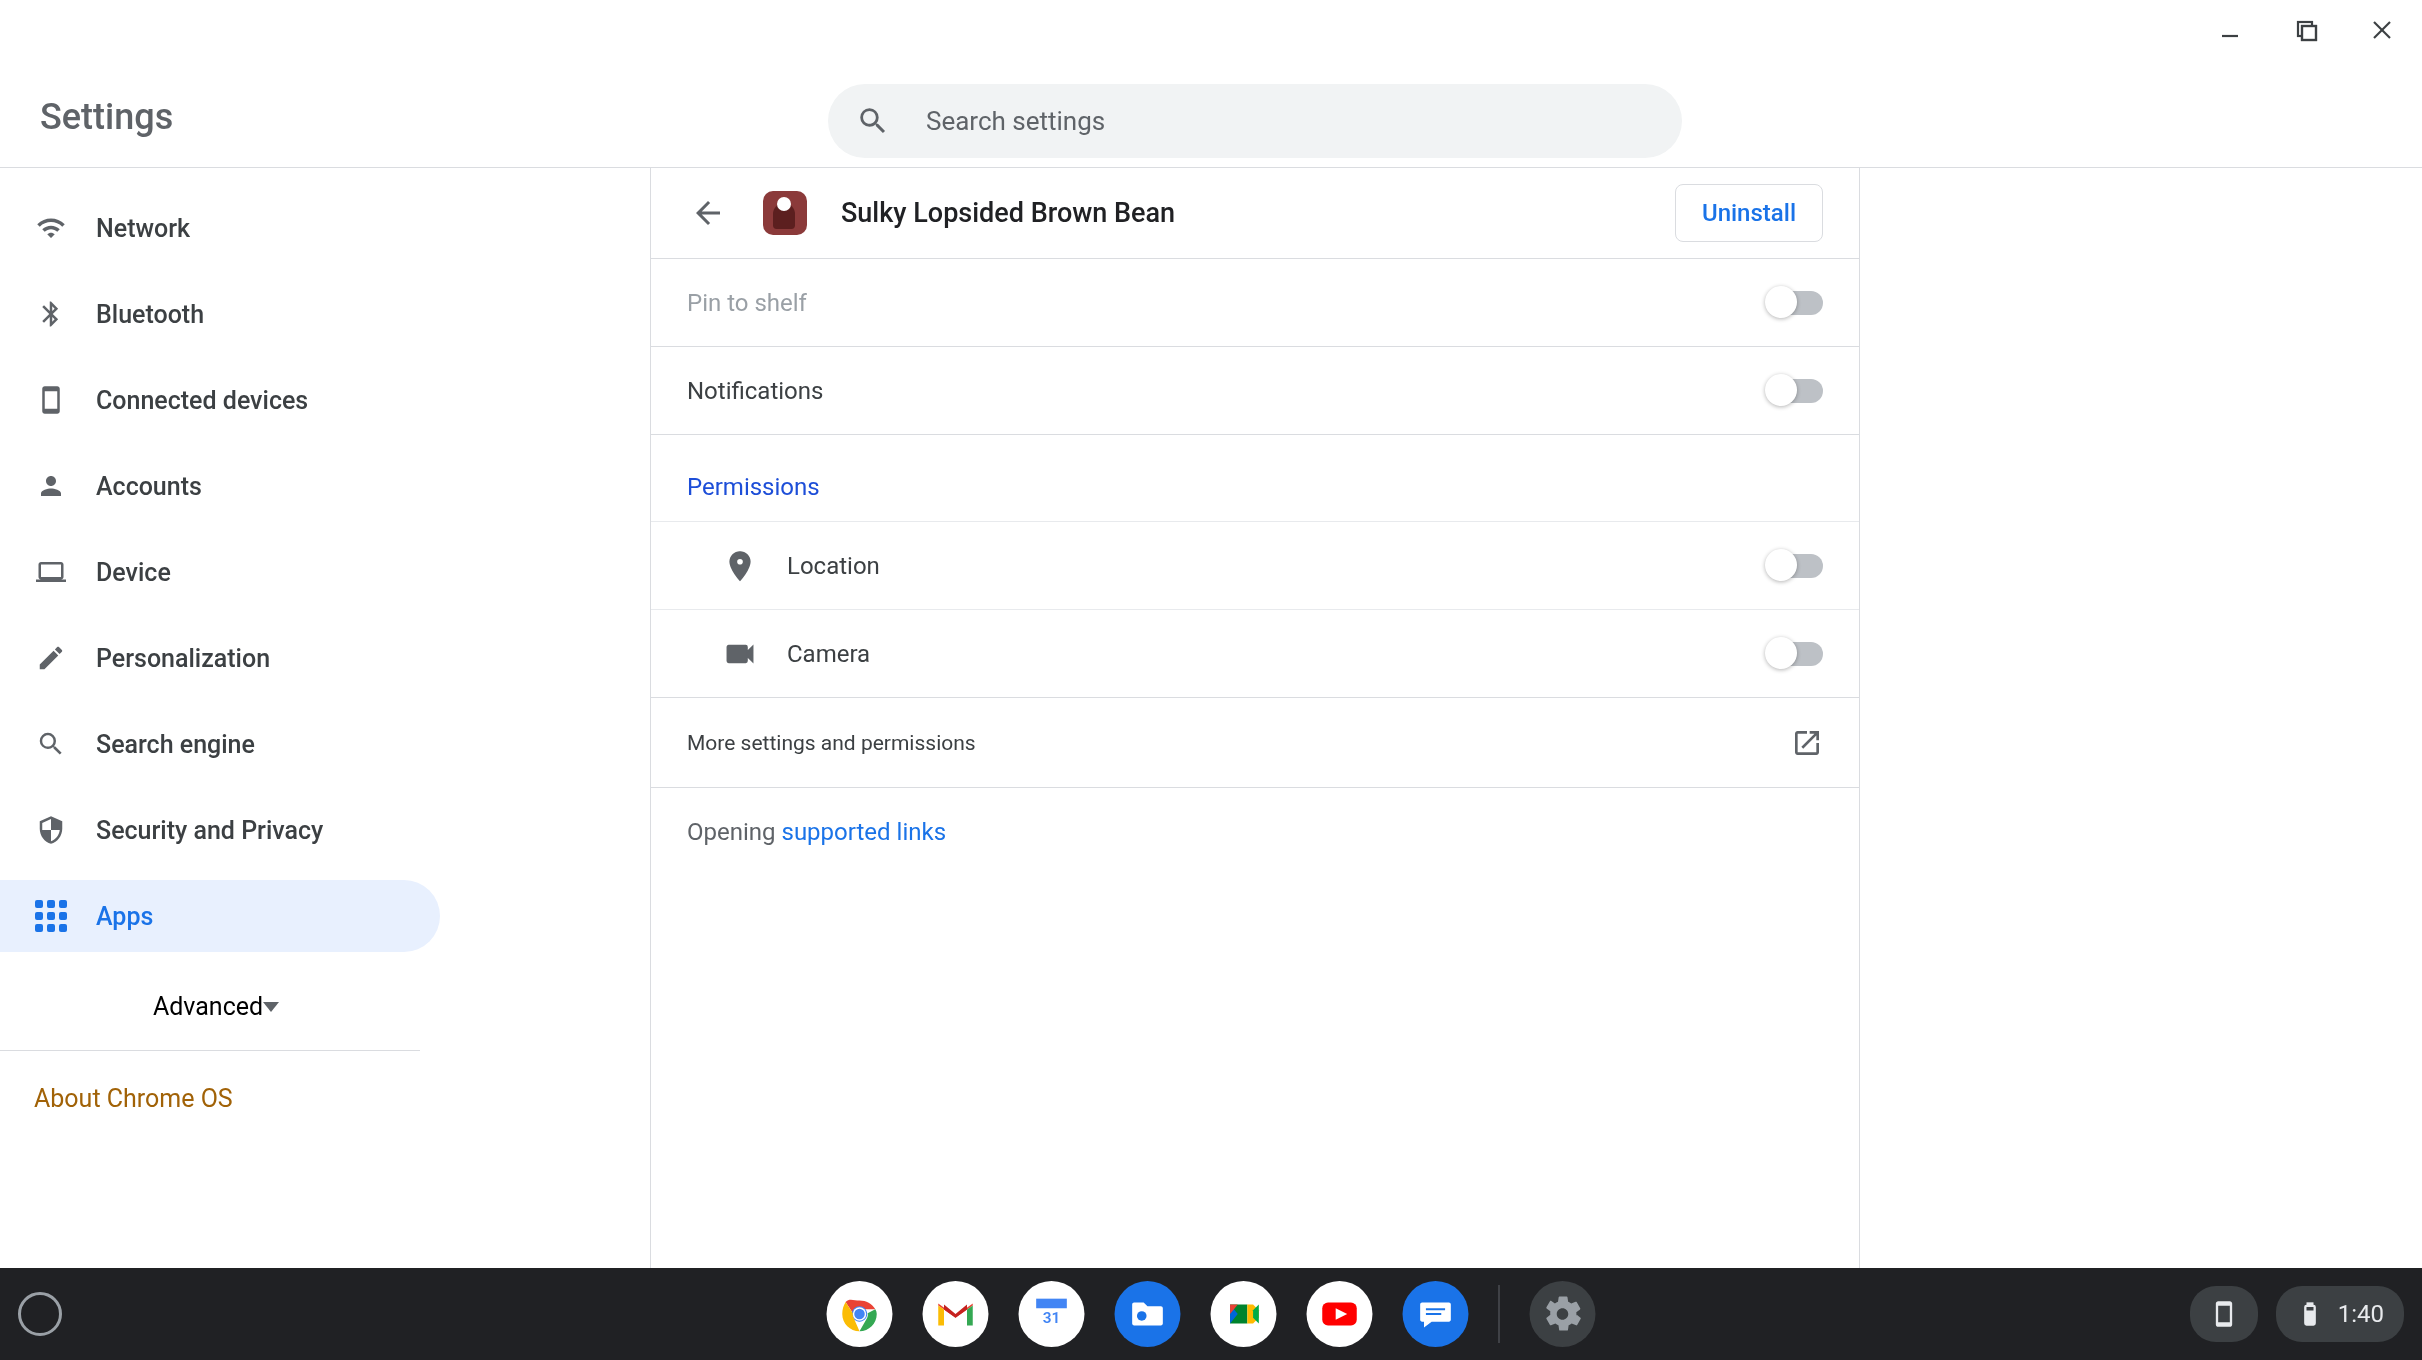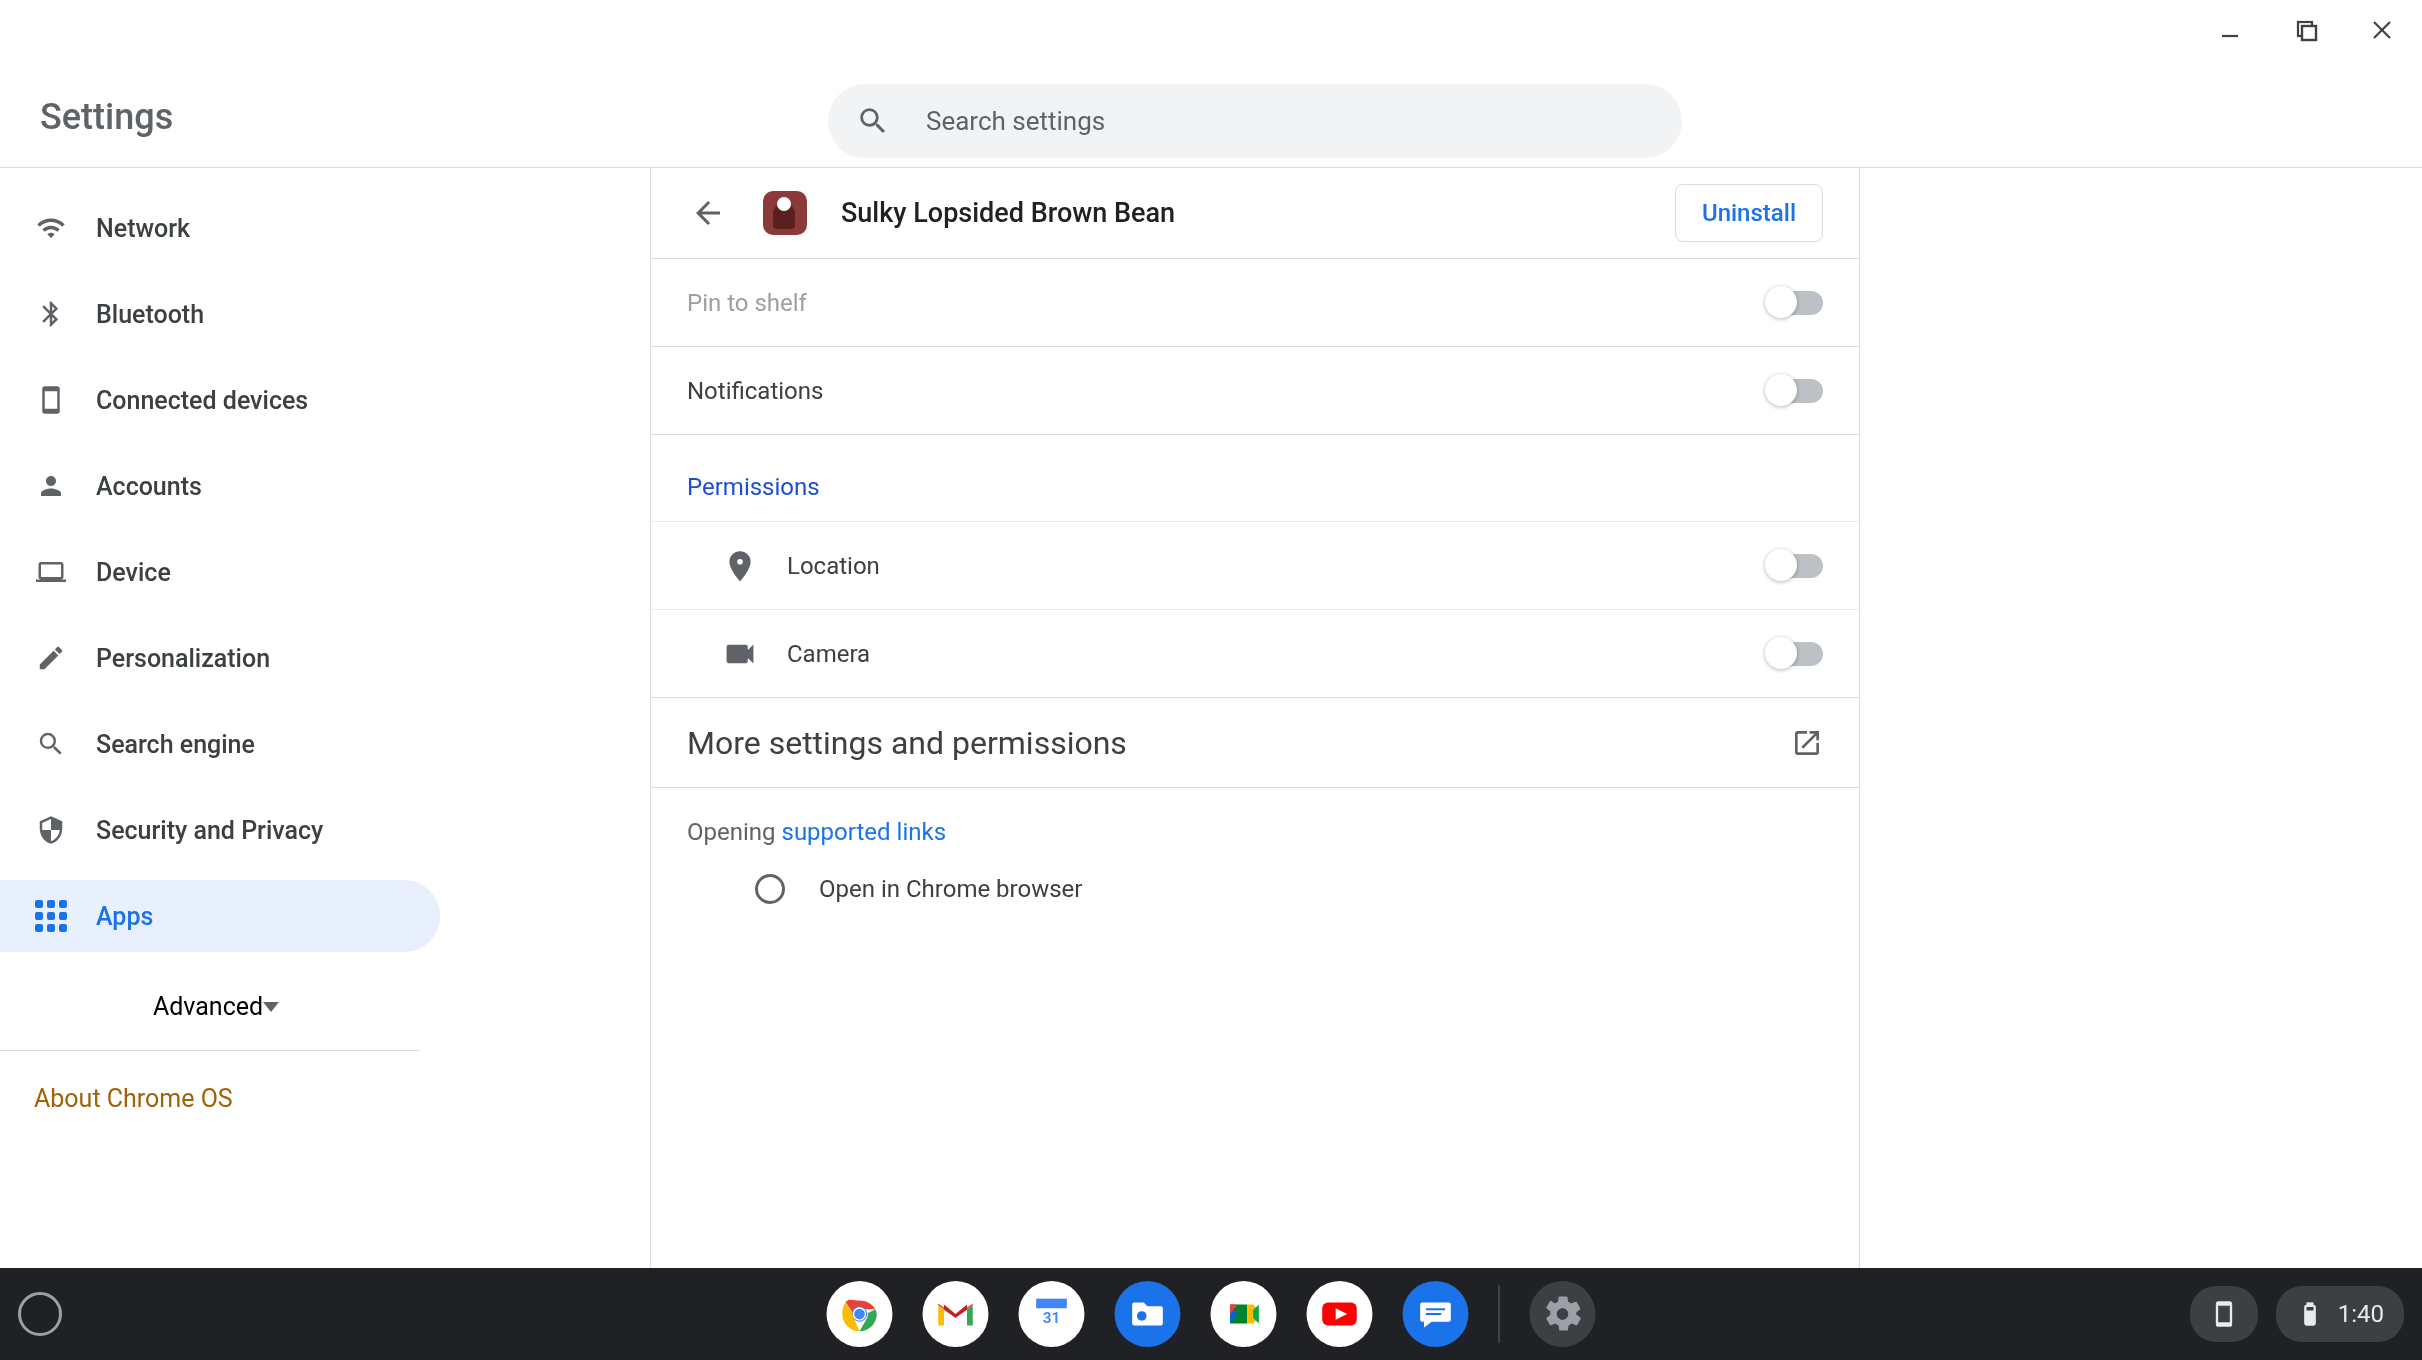--- a/index.html
+++ b/index.html
@@ -43,21 +43,21 @@
 .uninstall-btn { padding: 14px 26px; border: 1px solid #dadce0; border-radius: 8px; color: #1a73e8; font-size: 24px; font-weight: 500; background: #fff; cursor: pointer; }
 
 .row { display: flex; align-items: center; justify-content: space-between; padding: 0 36px; height: 88px; border-top: 1px solid #dadce0; font-size: 24px; color: #3c4043; }
 .row.disabled { color: #9aa0a6; }
 .row:first-of-type { border-top: none; }
 .section-title { padding: 38px 36px 20px 36px; font-size: 24px; color: #1d4ed8; }
 .perm-row { display: flex; align-items: center; justify-content: space-between; padding: 0 36px 0 72px; height: 88px; border-top: 1px solid #e8eaed; }
 .perm-row:first-of-type { border-top: none; border-top: 1px solid transparent; }
 .perm-left { display: flex; align-items: center; gap: 30px; font-size: 24px; color: #3c4043; }
 .perm-icon { width: 34px; height: 34px; }
-.more-row { display: flex; align-items: center; justify-content: space-between; height: 90px; padding: 0 36px; border-top: 1px solid #dadce0; font-size: 32px; color: #3c4043; cursor: pointer; }
+.more-row { display: flex; align-items: center; justify-content: space-between; height: 90px; padding: 0 36px; border-top: 1px solid #dadce0; font-size: 21px; color: #3c4043; cursor: pointer; }
 .more-row .ext-icon { width: 32px; height: 32px; }
 .links-section { padding: 30px 36px; border-top: 1px solid #dadce0; }
 .links-title { font-size: 24px; color: #5f6368; }
 .links-title a { color: #1a73e8; text-decoration: none; }
 .radio-row { display: flex; align-items: center; gap: 34px; padding: 28px 0 28px 68px; }
 .radio { width: 30px; height: 30px; border: 3px solid #5f6368; border-radius: 50%; display: flex; align-items: center; justify-content: center; cursor: pointer; }
 .radio.checked { border-color: #1a73e8; }
 .radio.checked::after { content: ""; width: 14px; height: 14px; background: #1a73e8; border-radius: 50%; }
 .radio-label { font-size: 24px; color: #3c4043; }
 .radio-label.selected { background: #bcd6f7; }
@@ -253,24 +253,20 @@
       <span>More settings and permissions</span>
       <span class="ext-icon"><svg viewBox="0 0 24 24" fill="#5f6368">
             <path d="M19 19H5V5h7V3H5c-1.11 0-2 .9-2 2v14c0 1.1.89 2 2 2h14c1.1 0 2-.9 2-2v-7h-2v7zM14 3v2h3.59l-9.83 9.83 1.41 1.41L19 6.41V10h2V3h-7z"></path>
           </svg></span>
     </div>
 
     <div class="links-section">
       <div class="links-title">
         <span>Opening </span><a href="#">supported links</a>
       </div>
-      <div class="radio-row">
-        <div class="radio"></div>
-        <span class="radio-label">Open in Chrome browser</span>
-      </div>
     </div>
   </div>
 
   <div class="shelf">
     <div class="launcher"></div>
     <div class="shelf-center">
       <div class="shelf-app">
           <svg viewBox="0 0 48 48">
             <circle cx="24" cy="24" r="22" fill="#fff"></circle>
             <path fill="#EA4335" d="M24 10c7 0 13 3.6 16.5 9H24c-3 0-5.6 1.6-7 4L9.5 11.5C13.2 7.3 18.3 10 24 10z"></path>

